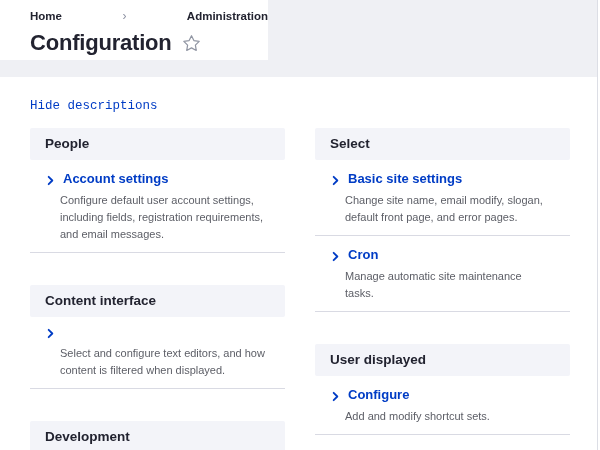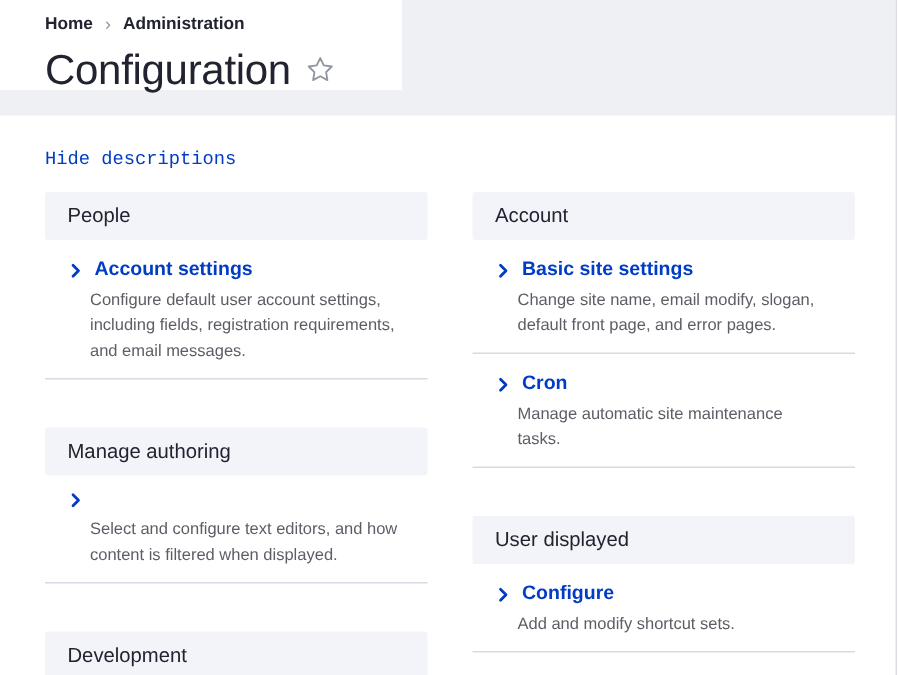--- a/index.html
+++ b/index.html
@@ -15,34 +15,34 @@
   *{box-sizing:border-box;}
   html,body{margin:0;padding:0;}
   body{
     width:600px;height:450px;position:relative;overflow:hidden;
     background:#fff;font-family:"Liberation Sans",sans-serif;
     -webkit-font-smoothing:antialiased;
   }
   .top-band{position:absolute;left:0;top:0;width:600px;height:77px;background:var(--band);}
   .edge-strip{position:absolute;top:0;right:0;width:3px;height:450px;background:#fff;border-left:1px solid var(--edge);}
   .header-card{position:absolute;left:0;top:0;width:268px;height:60px;background:#fff;padding:9px 0 0 30px;}
-  .breadcrumb{display:flex;align-items:center;gap:8px;font-size:11.5px;font-weight:700;color:var(--heading);}
+  .breadcrumb{display:flex;align-items:center;gap:8px;font-size:11.5px;font-weight:700;color:var(--heading);justify-content:space-between;}
   .breadcrumb a{color:var(--heading);text-decoration:none;cursor:pointer;}
   .breadcrumb .sep{color:var(--muted);font-weight:400;font-size:12px;}
   .title-row{display:flex;align-items:center;gap:10px;margin-top:7px;}
-  .title-row h1{margin:0;font-size:28px;font-weight:400;color:var(--heading);letter-spacing:-0.2px;line-height:1.2;}
+  .title-row h1{margin:0;font-size:22px;font-weight:700;color:var(--heading);letter-spacing:-0.2px;line-height:1.2;}
   .star{display:inline-flex;cursor:pointer;}
   .star svg{width:19px;height:19px;display:block;}
   .hide-desc{position:absolute;left:30px;top:99px;font-size:12.5px;color:var(--link);text-decoration:none;cursor:pointer;font-family:Liberation Mono, monospace;}
   .col{position:absolute;top:128px;width:255px;}
   .col-left{left:30px;}
   .col-right{left:315px;}
   .category{margin-bottom:32px;}
   .cat-header{margin:0;background:var(--cat-bg);height:32px;line-height:32px;padding:0 15px;
-    font-size:13.5px;font-weight:400;color:var(--heading);border-radius:2px;}
+    font-size:13.5px;font-weight:700;color:var(--heading);border-radius:2px;}
   .item{border-bottom:1px solid var(--divider);padding:11px 0 9px;}
   .link-row{display:flex;align-items:flex-end;gap:7px;padding-left:15px;cursor:pointer;}
   .chev{display:inline-flex;color:var(--link);}
   .chev svg{width:11px;height:11px;display:block;}
   .item-label{font-size:13px;font-weight:700;color:var(--link);text-decoration:none;cursor:pointer;}
   .item-desc{margin:6px 0 0 30px;font-size:11px;line-height:17px;color:var(--desc);white-space:pre-line;}
 </style>
 </head>
 <body>
 
@@ -81,21 +81,21 @@
       <a class="item-label">Account settings</a>
     </div>
     <p class="item-desc">Configure default user account settings,
 including fields, registration requirements,
 and email messages.</p>
   </div>
 </div>
   </section>
 
   <section class="category">
-    <h2 class="cat-header">Manage authoring</h2>
+    <h2 class="cat-header">Content interface</h2>
     <div class="items">
   <div class="item">
     <div class="link-row">
       <span class="chev">
         <svg viewBox="0 0 12 12" fill="none" stroke="currentColor" stroke-width="2" stroke-linecap="round" stroke-linejoin="round">
           <path d="M4 2l4 4-4 4"></path>
         </svg>
       </span>
     </div>
     <p class="item-desc">Select and configure text editors, and how
@@ -104,21 +104,21 @@
 </div>
   </section>
 
   <section class="category">
     <h2 class="cat-header">Development</h2>
     <div class="items"></div>
   </section>
 </div>
 <div class="col col-right">
   <section class="category">
-    <h2 class="cat-header">Account</h2>
+    <h2 class="cat-header">Select</h2>
     <div class="items">
   <div class="item">
     <div class="link-row">
       <span class="chev">
         <svg viewBox="0 0 12 12" fill="none" stroke="currentColor" stroke-width="2" stroke-linecap="round" stroke-linejoin="round">
           <path d="M4 2l4 4-4 4"></path>
         </svg>
       </span>
       <a class="item-label">Basic site settings</a>
     </div>

